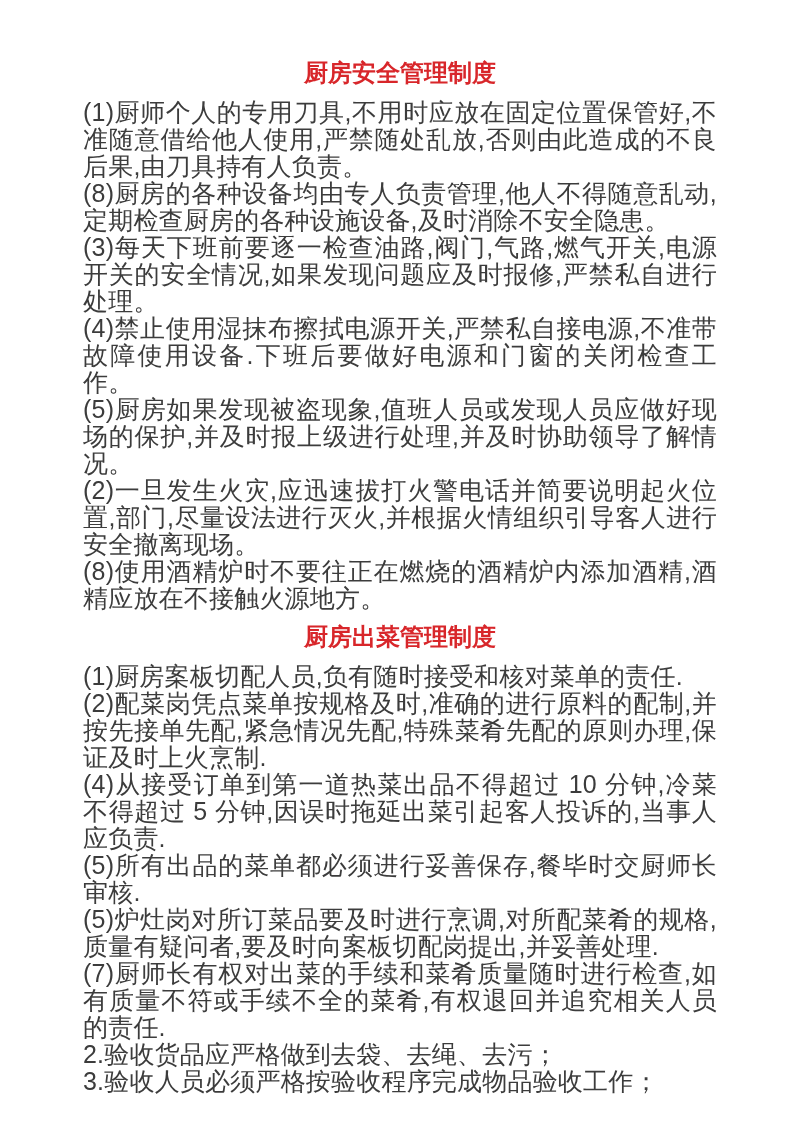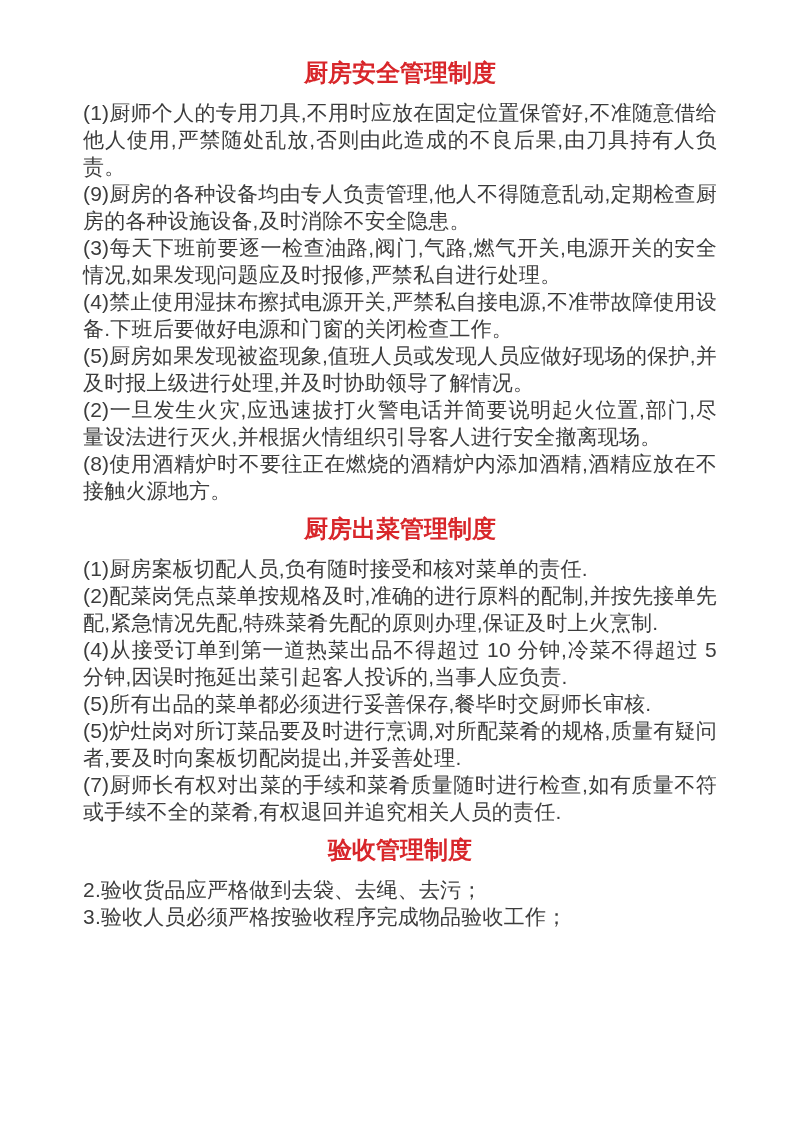--- a/index.html
+++ b/index.html
@@ -23,46 +23,45 @@
     line-height: 30px;
     font-weight: 700;
     text-align: center;
     color: var(--heading-color, #d8262a);
     margin: 0 0 11px 0;
   }
   .section-title:not(:first-child) {
     margin-top: 10px;
   }
   .regulation-item {
-    font-size: 21px;
+    font-size: 25px;
     line-height: 27px;
     color: var(--body-color, #3c3c3c);
     margin: 0;
     text-align: justify;
     word-break: break-all;
     letter-spacing: 0.2px;
   }
 </style>
 </head>
 <body>
 
 <div class="page">
   <div>
       <h2 class="section-title">厨房安全管理制度</h2>
       <p class="regulation-item">(1)厨师个人的专用刀具,不用时应放在固定位置保管好,不准随意借给他人使用,严禁随处乱放,否则由此造成的不良后果,由刀具持有人负责。</p>
-      <p class="regulation-item">(9)厨房的各种设备均由专人负责管理,他人不得随意乱动,定期检查厨房的各种设施设备,及时消除不安全隐患。</p>
+      <p class="regulation-item">(8)厨房的各种设备均由专人负责管理,他人不得随意乱动,定期检查厨房的各种设施设备,及时消除不安全隐患。</p>
       <p class="regulation-item">(3)每天下班前要逐一检查油路,阀门,气路,燃气开关,电源开关的安全情况,如果发现问题应及时报修,严禁私自进行处理。</p>
       <p class="regulation-item">(4)禁止使用湿抹布擦拭电源开关,严禁私自接电源,不准带故障使用设备.下班后要做好电源和门窗的关闭检查工作。</p>
       <p class="regulation-item">(5)厨房如果发现被盗现象,值班人员或发现人员应做好现场的保护,并及时报上级进行处理,并及时协助领导了解情况。</p>
       <p class="regulation-item">(2)一旦发生火灾,应迅速拔打火警电话并简要说明起火位置,部门,尽量设法进行灭火,并根据火情组织引导客人进行安全撤离现场。</p>
       <p class="regulation-item">(8)使用酒精炉时不要往正在燃烧的酒精炉内添加酒精,酒精应放在不接触火源地方。</p>
       <h2 class="section-title">厨房出菜管理制度</h2>
       <p class="regulation-item">(1)厨房案板切配人员,负有随时接受和核对菜单的责任.</p>
       <p class="regulation-item">(2)配菜岗凭点菜单按规格及时,准确的进行原料的配制,并按先接单先配,紧急情况先配,特殊菜肴先配的原则办理,保证及时上火烹制.</p>
       <p class="regulation-item">(4)从接受订单到第一道热菜出品不得超过 10 分钟,冷菜不得超过 5 分钟,因误时拖延出菜引起客人投诉的,当事人应负责.</p>
       <p class="regulation-item">(5)所有出品的菜单都必须进行妥善保存,餐毕时交厨师长审核.</p>
       <p class="regulation-item">(5)炉灶岗对所订菜品要及时进行烹调,对所配菜肴的规格,质量有疑问者,要及时向案板切配岗提出,并妥善处理.</p>
       <p class="regulation-item">(7)厨师长有权对出菜的手续和菜肴质量随时进行检查,如有质量不符或手续不全的菜肴,有权退回并追究相关人员的责任.</p>
-      <h2 class="section-title">验收管理制度</h2>
       <p class="regulation-item">2.验收货品应严格做到去袋、去绳、去污；</p>
       <p class="regulation-item">3.验收人员必须严格按验收程序完成物品验收工作；</p>
     </div>
 </div>
 
 </body></html>

